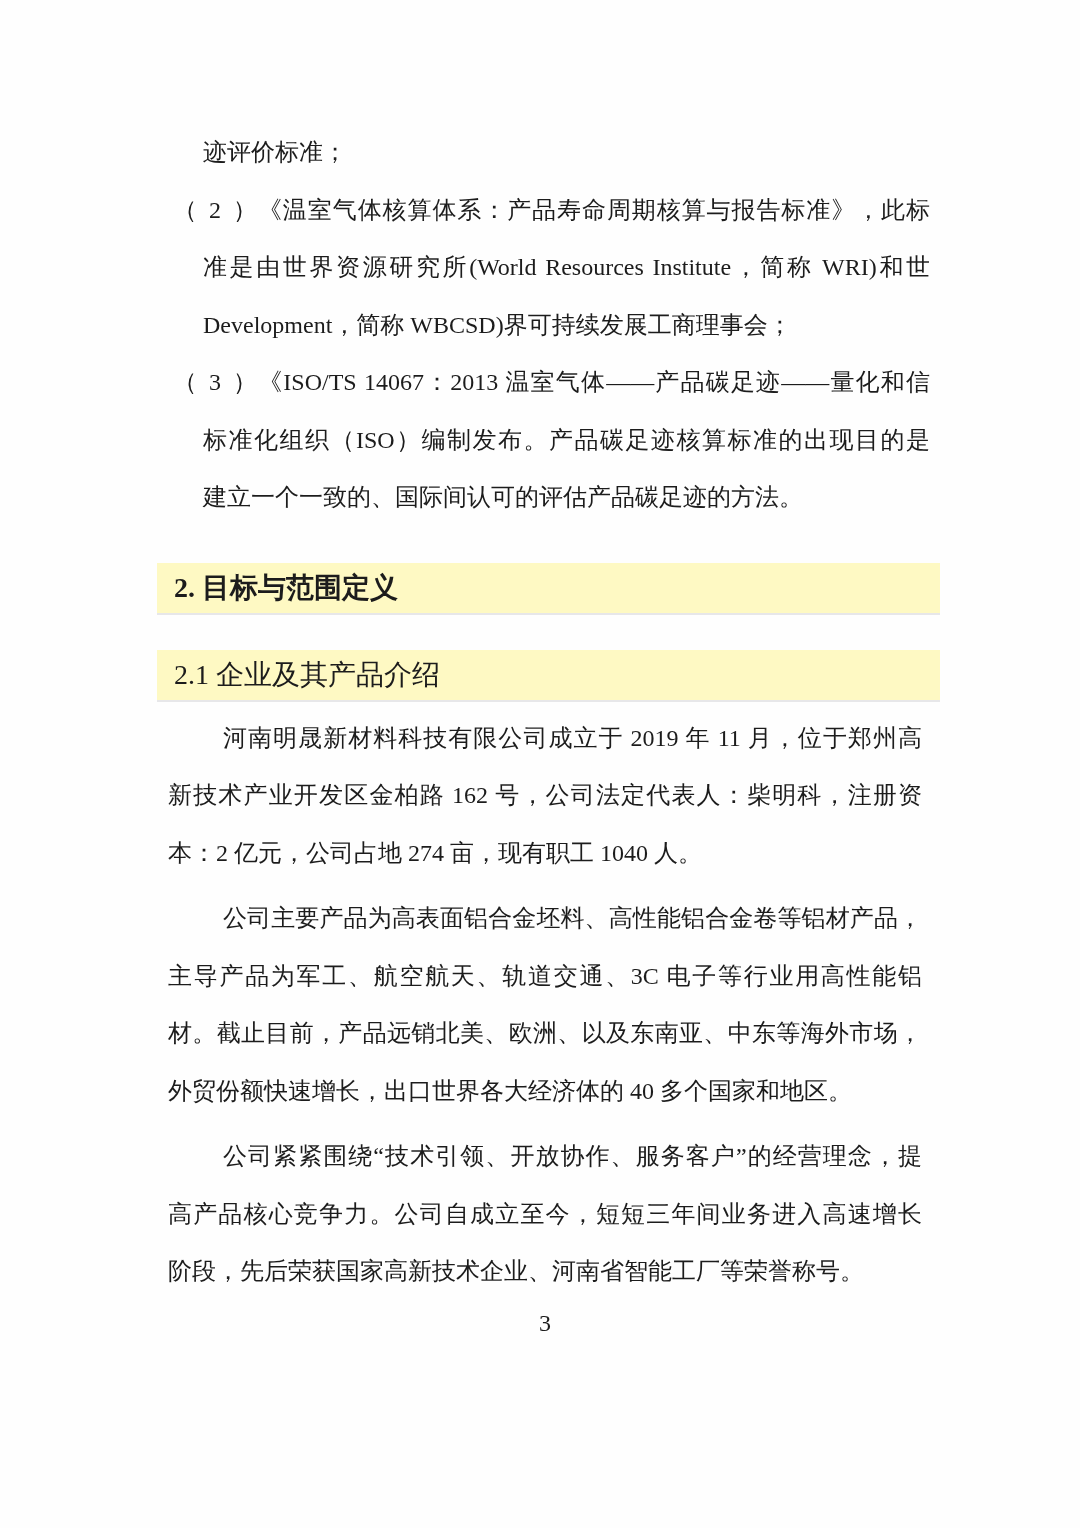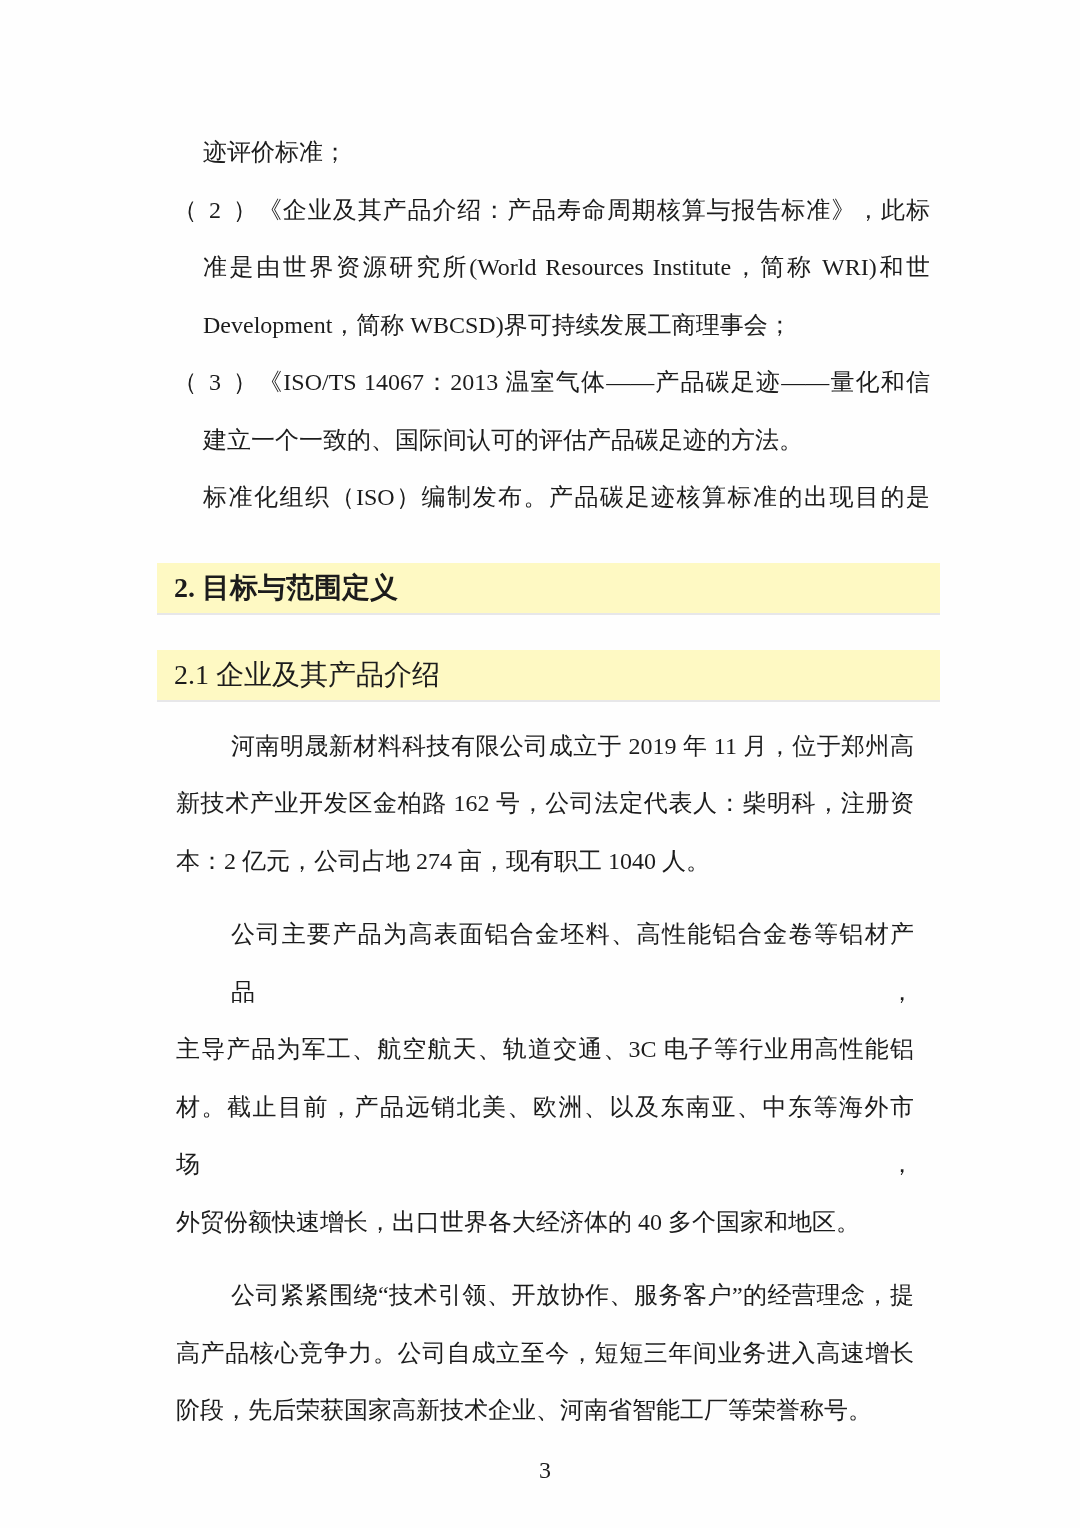--- a/index.html
+++ b/index.html
@@ -37,47 +37,47 @@
     background: #fef9c3;
     border-bottom: 2px solid #e7e7e9;
     margin: 36px -10px 0 -3px;
     padding-left: 17px;
     font-size: 28px;
     text-align: left;
     text-align-last: left;
   }
   .band-h2 { font-weight: bold; }
   .band-h21 { margin-top: 35px; font-weight: normal; text-align: center; }
-  .para-block { margin: 16px; }
+  .para-block { margin: 8px; }
   .pageno {
     margin-top: 8px;
     font-size: 24px;
     line-height: 28px;
     text-align: center;
     text-align-last: center;
   }
 </style>
 </head>
 <body>
 
 <div class="page">
   <div class="content">
 
     <div class="line last-line li-cont">迹评价标准；</div>
 
     <div>
-      <div class="line li-first"><span class="marker">（2）</span><span>《企业及其产品介绍：产品寿命周期核算与报告标准》，此标</span></div>
+      <div class="line li-first"><span class="marker">（2）</span><span>《温室气体核算体系：产品寿命周期核算与报告标准》，此标</span></div>
       <div class="line li-cont">准是由世界资源研究所(World Resources Institute，简称 WRI)和世</div>
       <div class="line li-cont last-line">Development，简称 WBCSD)界可持续发展工商理事会；</div>
     </div>
 
     <div>
       <div class="line li-first"><span class="marker">（3）</span><span>《ISO/TS 14067：2013 温室气体——产品碳足迹——量化和信</span></div>
+      <div class="line li-cont">标准化组织（ISO）编制发布。产品碳足迹核算标准的出现目的是</div>
       <div class="line li-cont last-line">建立一个一致的、国际间认可的评估产品碳足迹的方法。</div>
-      <div class="line li-cont">标准化组织（ISO）编制发布。产品碳足迹核算标准的出现目的是</div>
     </div>
 
     <div class="band band-h2">2. 目标与范围定义</div>
 
     <div class="band band-h21">2.1 企业及其产品介绍</div>
 
     <div class="para-block">
       <div class="line indent-first">河南明晟新材料科技有限公司成立于 2019 年 11 月，位于郑州高</div>
       <div class="line">新技术产业开发区金柏路 162 号，公司法定代表人：柴明科，注册资</div>
       <div class="line last-line">本：2 亿元，公司占地 274 亩，现有职工 1040 人。</div>

